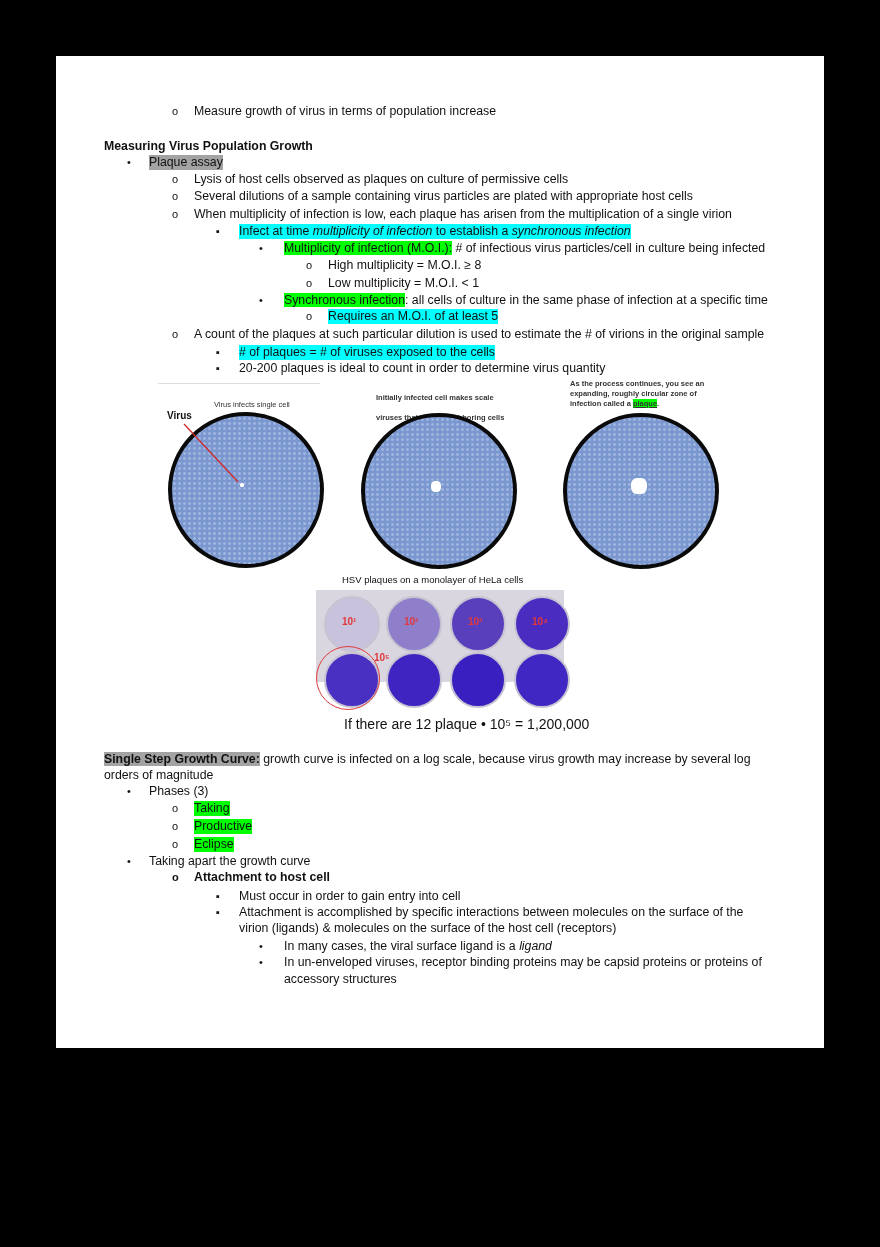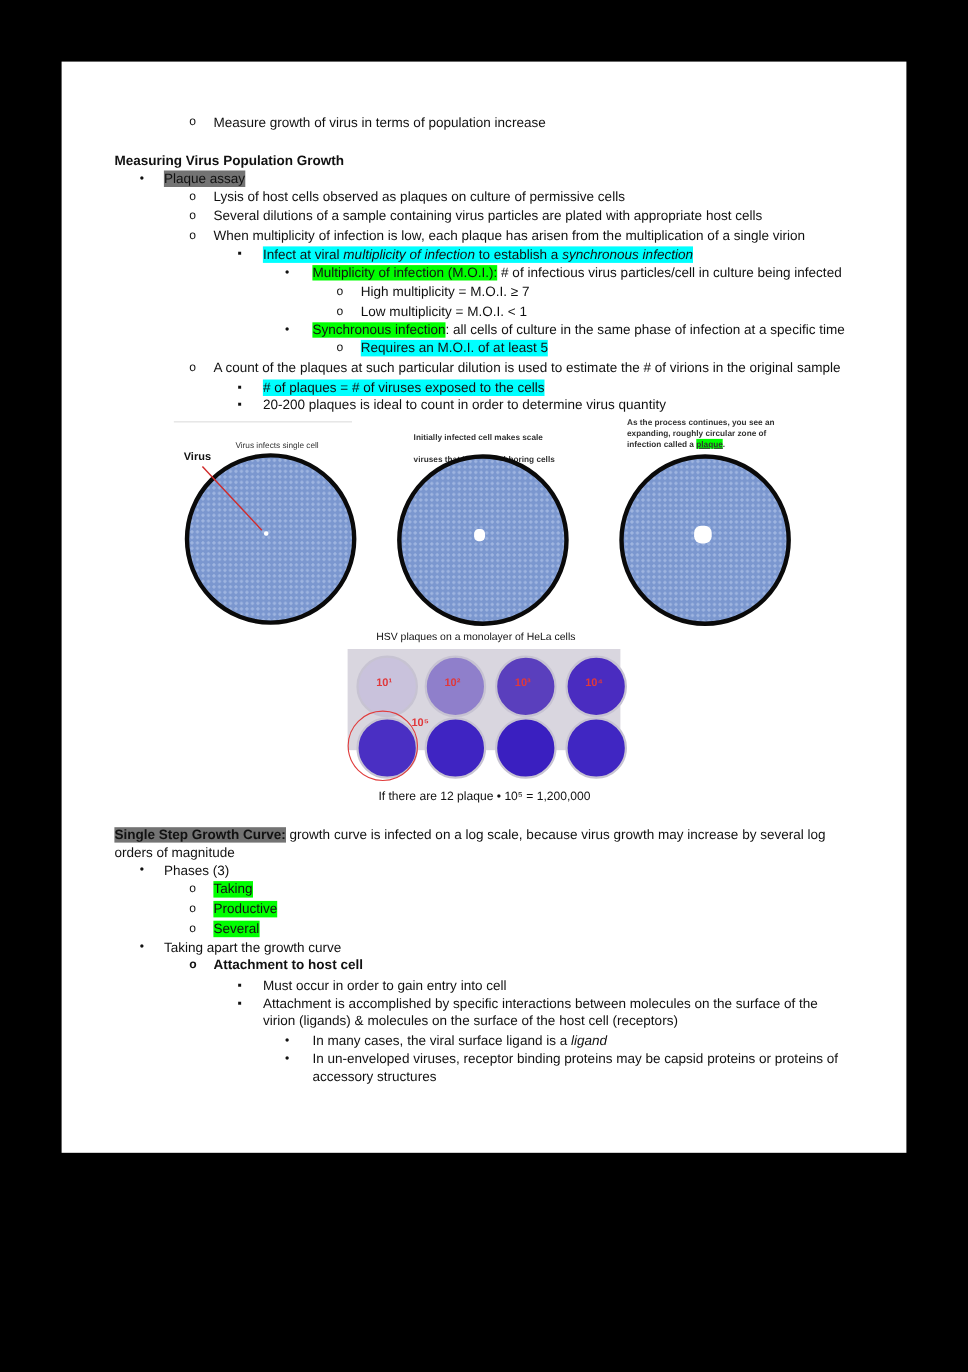--- a/index.html
+++ b/index.html
@@ -1,21 +1,21 @@
 <!DOCTYPE html>
 <html><head>
 <meta charset="utf-8">
 <style>
   html, body { margin:0; padding:0; }
   body { width:880px; height:1247px; background:#000; position:relative; overflow:hidden;
          font-family:"Liberation Sans", sans-serif; }
   .page { position:absolute; left:56px; top:56px; width:768px; height:992px; background:#fff; }
   .ln { position:absolute; font-size:12.3px; line-height:15px; color:#111; white-space:nowrap; }
   .mk { position:absolute; font-size:11px; color:#111; line-height:15px; }
-  .hl-y { background:#737373; }
+  .hl-y { background:#a3a3a3; }
   .hl-c { background:#00ffff; }
   .hl-g { background:#00ff00; }
   .b { font-weight:bold; }
   i { }
   .fig { position:absolute; }
   .cap { position:absolute; font-size:7.5px; line-height:9px; color:#333; font-weight:bold; white-space:nowrap; }
   .dish { position:absolute; border-radius:50%; border:4px solid #0a0a0a; box-sizing:border-box;
           background-color:#7b97cf;
           background-image: radial-gradient(circle, #9fb5e0 1.2px, transparent 1.6px);
           background-size:5px 5px; }
@@ -38,26 +38,26 @@
 <span class="ln hl-y" style="left:149px;top:155px">Plaque assay</span>
 
 <span class="mk" style="left:172px;top:172px">o</span>
 <span class="ln" style="left:194px;top:172px">Lysis of host cells observed as plaques on culture of permissive cells</span>
 <span class="mk" style="left:172px;top:189px">o</span>
 <span class="ln" style="left:194px;top:189px">Several dilutions of a sample containing virus particles are plated with appropriate host cells</span>
 <span class="mk" style="left:172px;top:207px">o</span>
 <span class="ln" style="left:194px;top:207px">When multiplicity of infection is low, each plaque has arisen from the multiplication of a single virion</span>
 
 <span class="mk" style="left:216px;top:224px">▪</span>
-<span class="ln hl-c" style="left:239px;top:224px"><span>Infect at viral </span><i>multiplicity of infection</i><span> to establish a </span><i>synchronous infection</i></span>
+<span class="ln hl-c" style="left:239px;top:224px"><span>Infect at time </span><i>multiplicity of infection</i><span> to establish a </span><i>synchronous infection</i></span>
 
 <span class="mk" style="left:259px;top:241px">•</span>
 <span class="ln" style="left:284px;top:241px"><span class="hl-g">Multiplicity of infection (M.O.I.):</span><span> # of infectious virus particles/cell in culture being infected</span></span>
 <span class="mk" style="left:306px;top:258px">o</span>
-<span class="ln" style="left:328px;top:258px">High multiplicity = M.O.I. ≥ 7</span>
+<span class="ln" style="left:328px;top:258px">High multiplicity = M.O.I. ≥ 8</span>
 <span class="mk" style="left:306px;top:276px">o</span>
 <span class="ln" style="left:328px;top:276px">Low multiplicity = M.O.I. &lt; 1</span>
 
 <span class="mk" style="left:259px;top:293px">•</span>
 <span class="ln" style="left:284px;top:293px"><span class="hl-g">Synchronous infection</span><span>: all cells of culture in the same phase of infection at a specific time</span></span>
 <span class="mk" style="left:306px;top:309px">o</span>
 <span class="ln hl-c" style="left:328px;top:309px">Requires an M.O.I. of at least 5</span>
 
 <span class="mk" style="left:172px;top:327px">o</span>
 <span class="ln" style="left:194px;top:327px">A count of the plaques at such particular dilution is used to estimate the # of virions in the original sample</span>
@@ -98,33 +98,33 @@
   <div class="well" style="left:70px;top:62px;background:#3f24c2"></div>
   <div class="well" style="left:134px;top:62px;background:#3a1fc0"></div>
   <div class="well" style="left:198px;top:62px;background:#4026c2"></div>
   <div style="position:absolute;left:0;top:56px;width:64px;height:64px;border:1px solid #e03c3c;border-radius:50%;box-sizing:border-box"></div>
   <span class="wlab" style="left:26px;top:26px">10¹</span>
   <span class="wlab" style="left:88px;top:26px">10²</span>
   <span class="wlab" style="left:152px;top:26px">10³</span>
   <span class="wlab" style="left:216px;top:26px">10⁴</span>
   <span class="wlab" style="left:58px;top:62px">10⁵</span>
 </div>
-<span class="cap" style="left:344px;top:718px;font-size:11px;line-height:12px;color:#111;font-weight:normal">If there are 12 plaque • 10⁵ = 1,200,000</span>
+<span class="cap" style="left:344px;top:718px;font-size:14px;line-height:12px;color:#111;font-weight:normal">If there are 12 plaque • 10⁵ = 1,200,000</span>
 
 <span class="ln" style="left:104px;top:752px"><span class="b hl-y">Single Step Growth Curve:</span><span> growth curve is infected on a log scale, because virus growth may increase by several log</span></span>
 <span class="ln" style="left:104px;top:768px">orders of magnitude</span>
 
 <span class="mk" style="left:127px;top:784px">•</span>
 <span class="ln" style="left:149px;top:784px">Phases (3)</span>
 <span class="mk" style="left:172px;top:801px">o</span>
 <span class="ln hl-g" style="left:194px;top:801px">Taking</span>
 <span class="mk" style="left:172px;top:819px">o</span>
 <span class="ln hl-g" style="left:194px;top:819px">Productive</span>
 <span class="mk" style="left:172px;top:837px">o</span>
-<span class="ln hl-g" style="left:194px;top:837px">Several</span>
+<span class="ln hl-g" style="left:194px;top:837px">Eclipse</span>
 
 <span class="mk" style="left:127px;top:854px">•</span>
 <span class="ln" style="left:149px;top:854px">Taking apart the growth curve</span>
 <span class="mk b" style="left:172px;top:870px">o</span>
 <span class="ln b" style="left:194px;top:870px">Attachment to host cell</span>
 
 <span class="mk" style="left:216px;top:889px">▪</span>
 <span class="ln" style="left:239px;top:889px">Must occur in order to gain entry into cell</span>
 <span class="mk" style="left:216px;top:905px">▪</span>
 <span class="ln" style="left:239px;top:905px">Attachment is accomplished by specific interactions between molecules on the surface of the</span>

